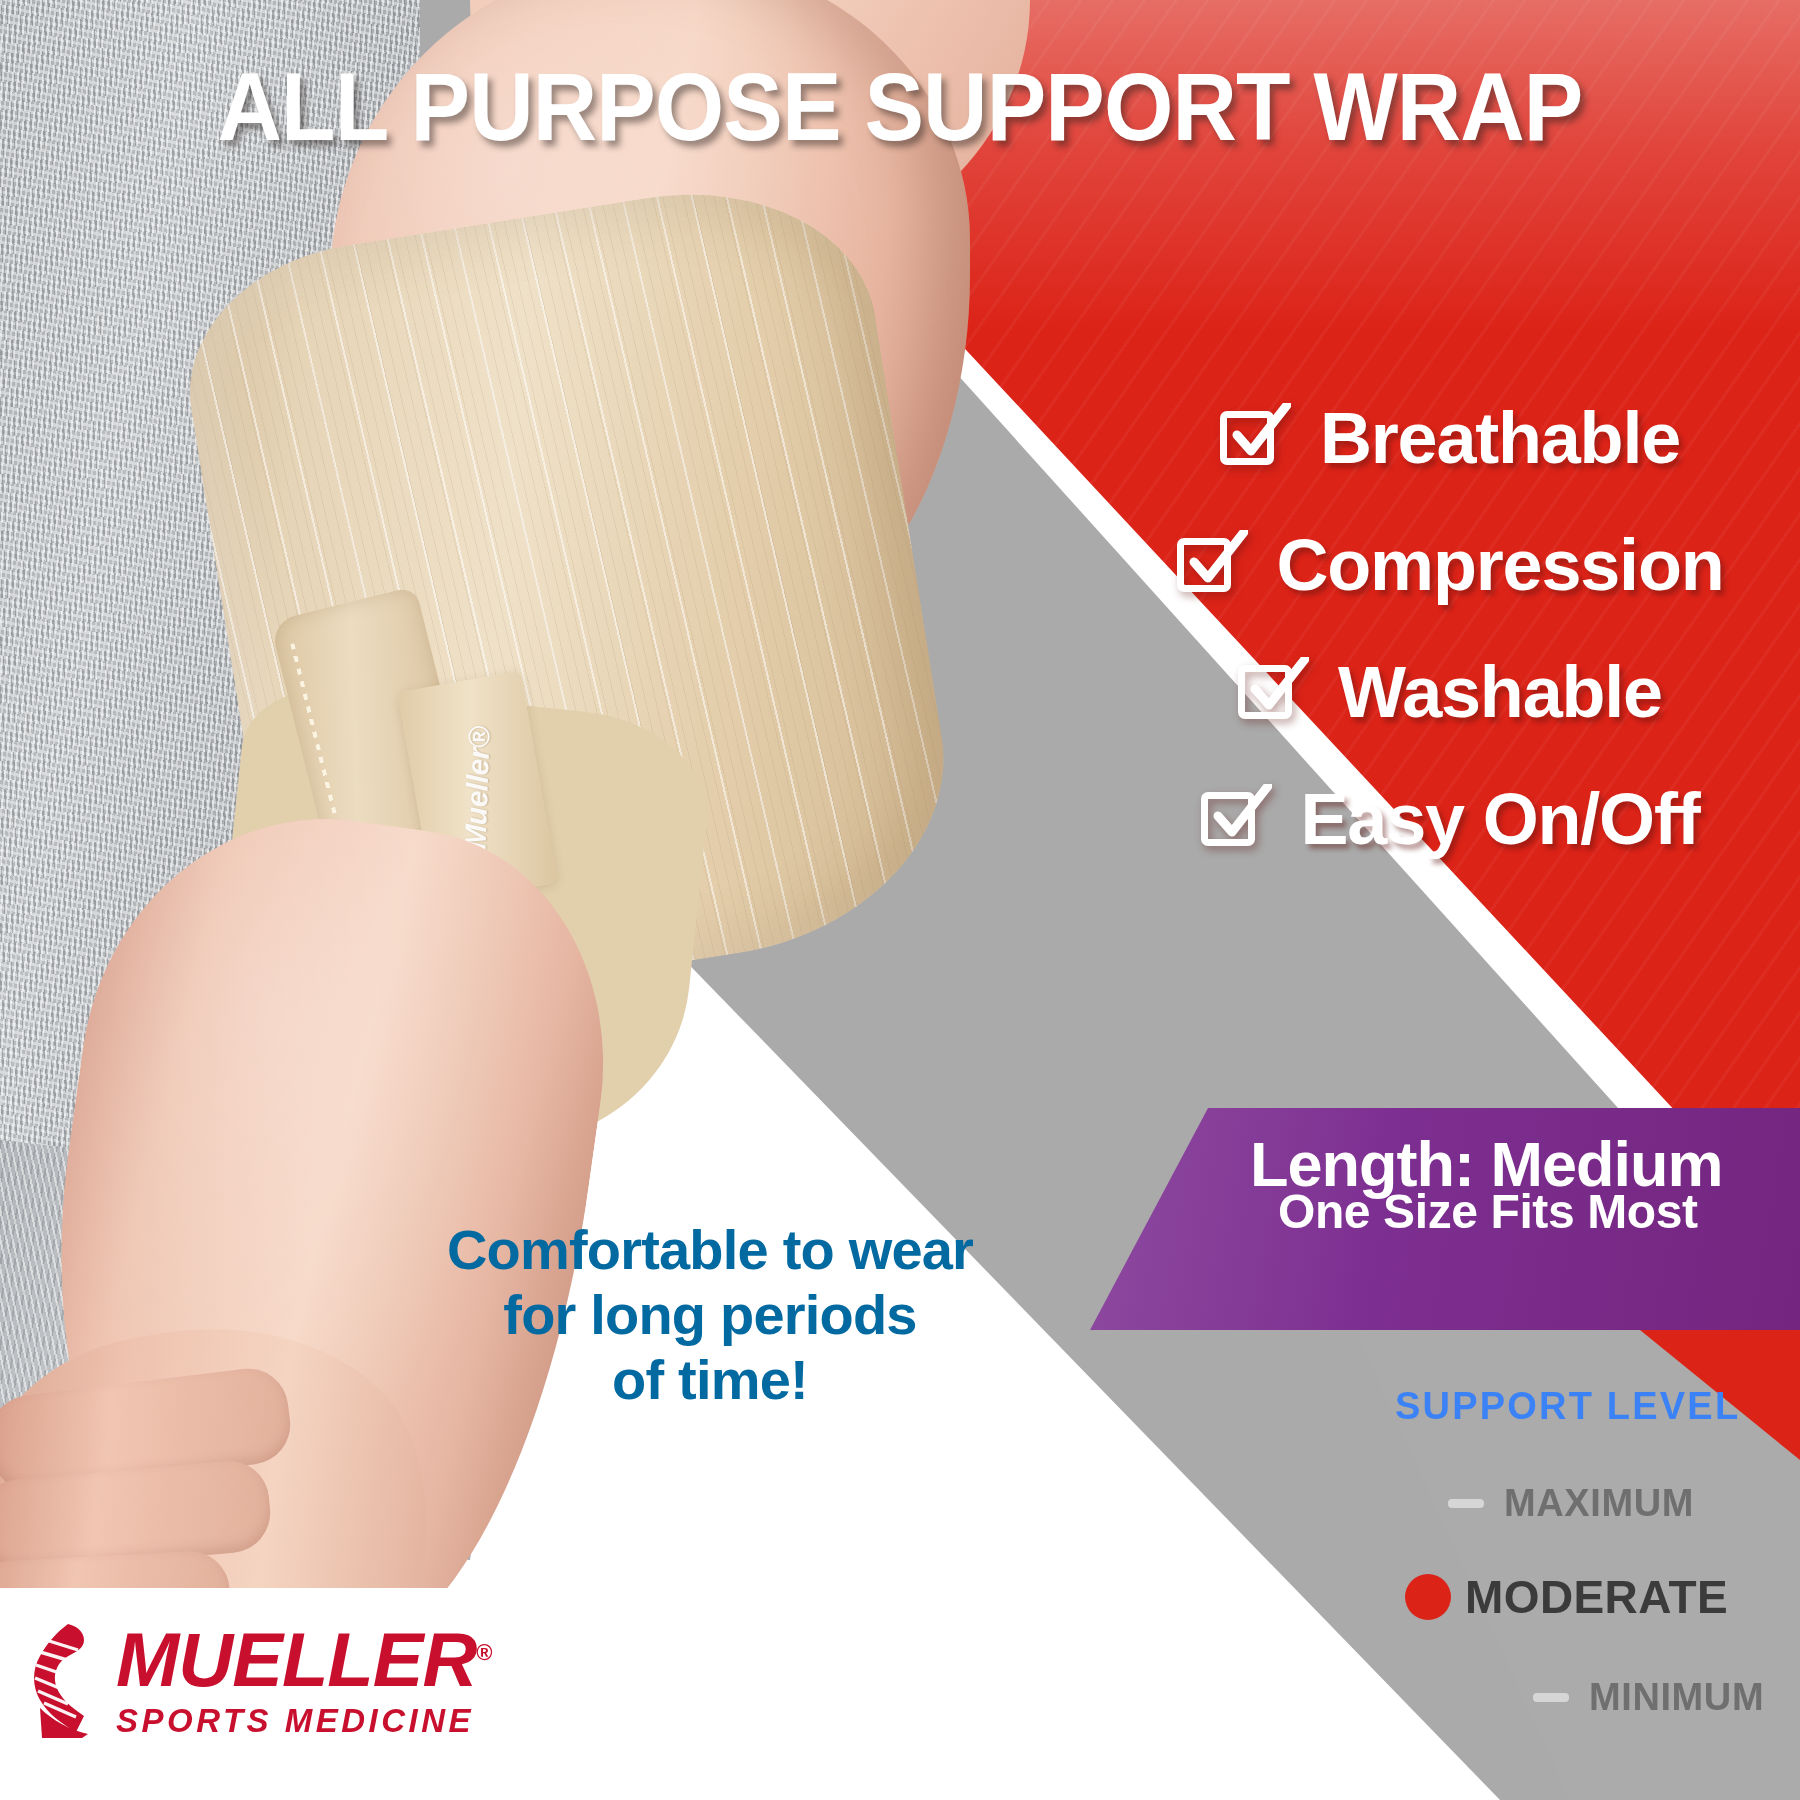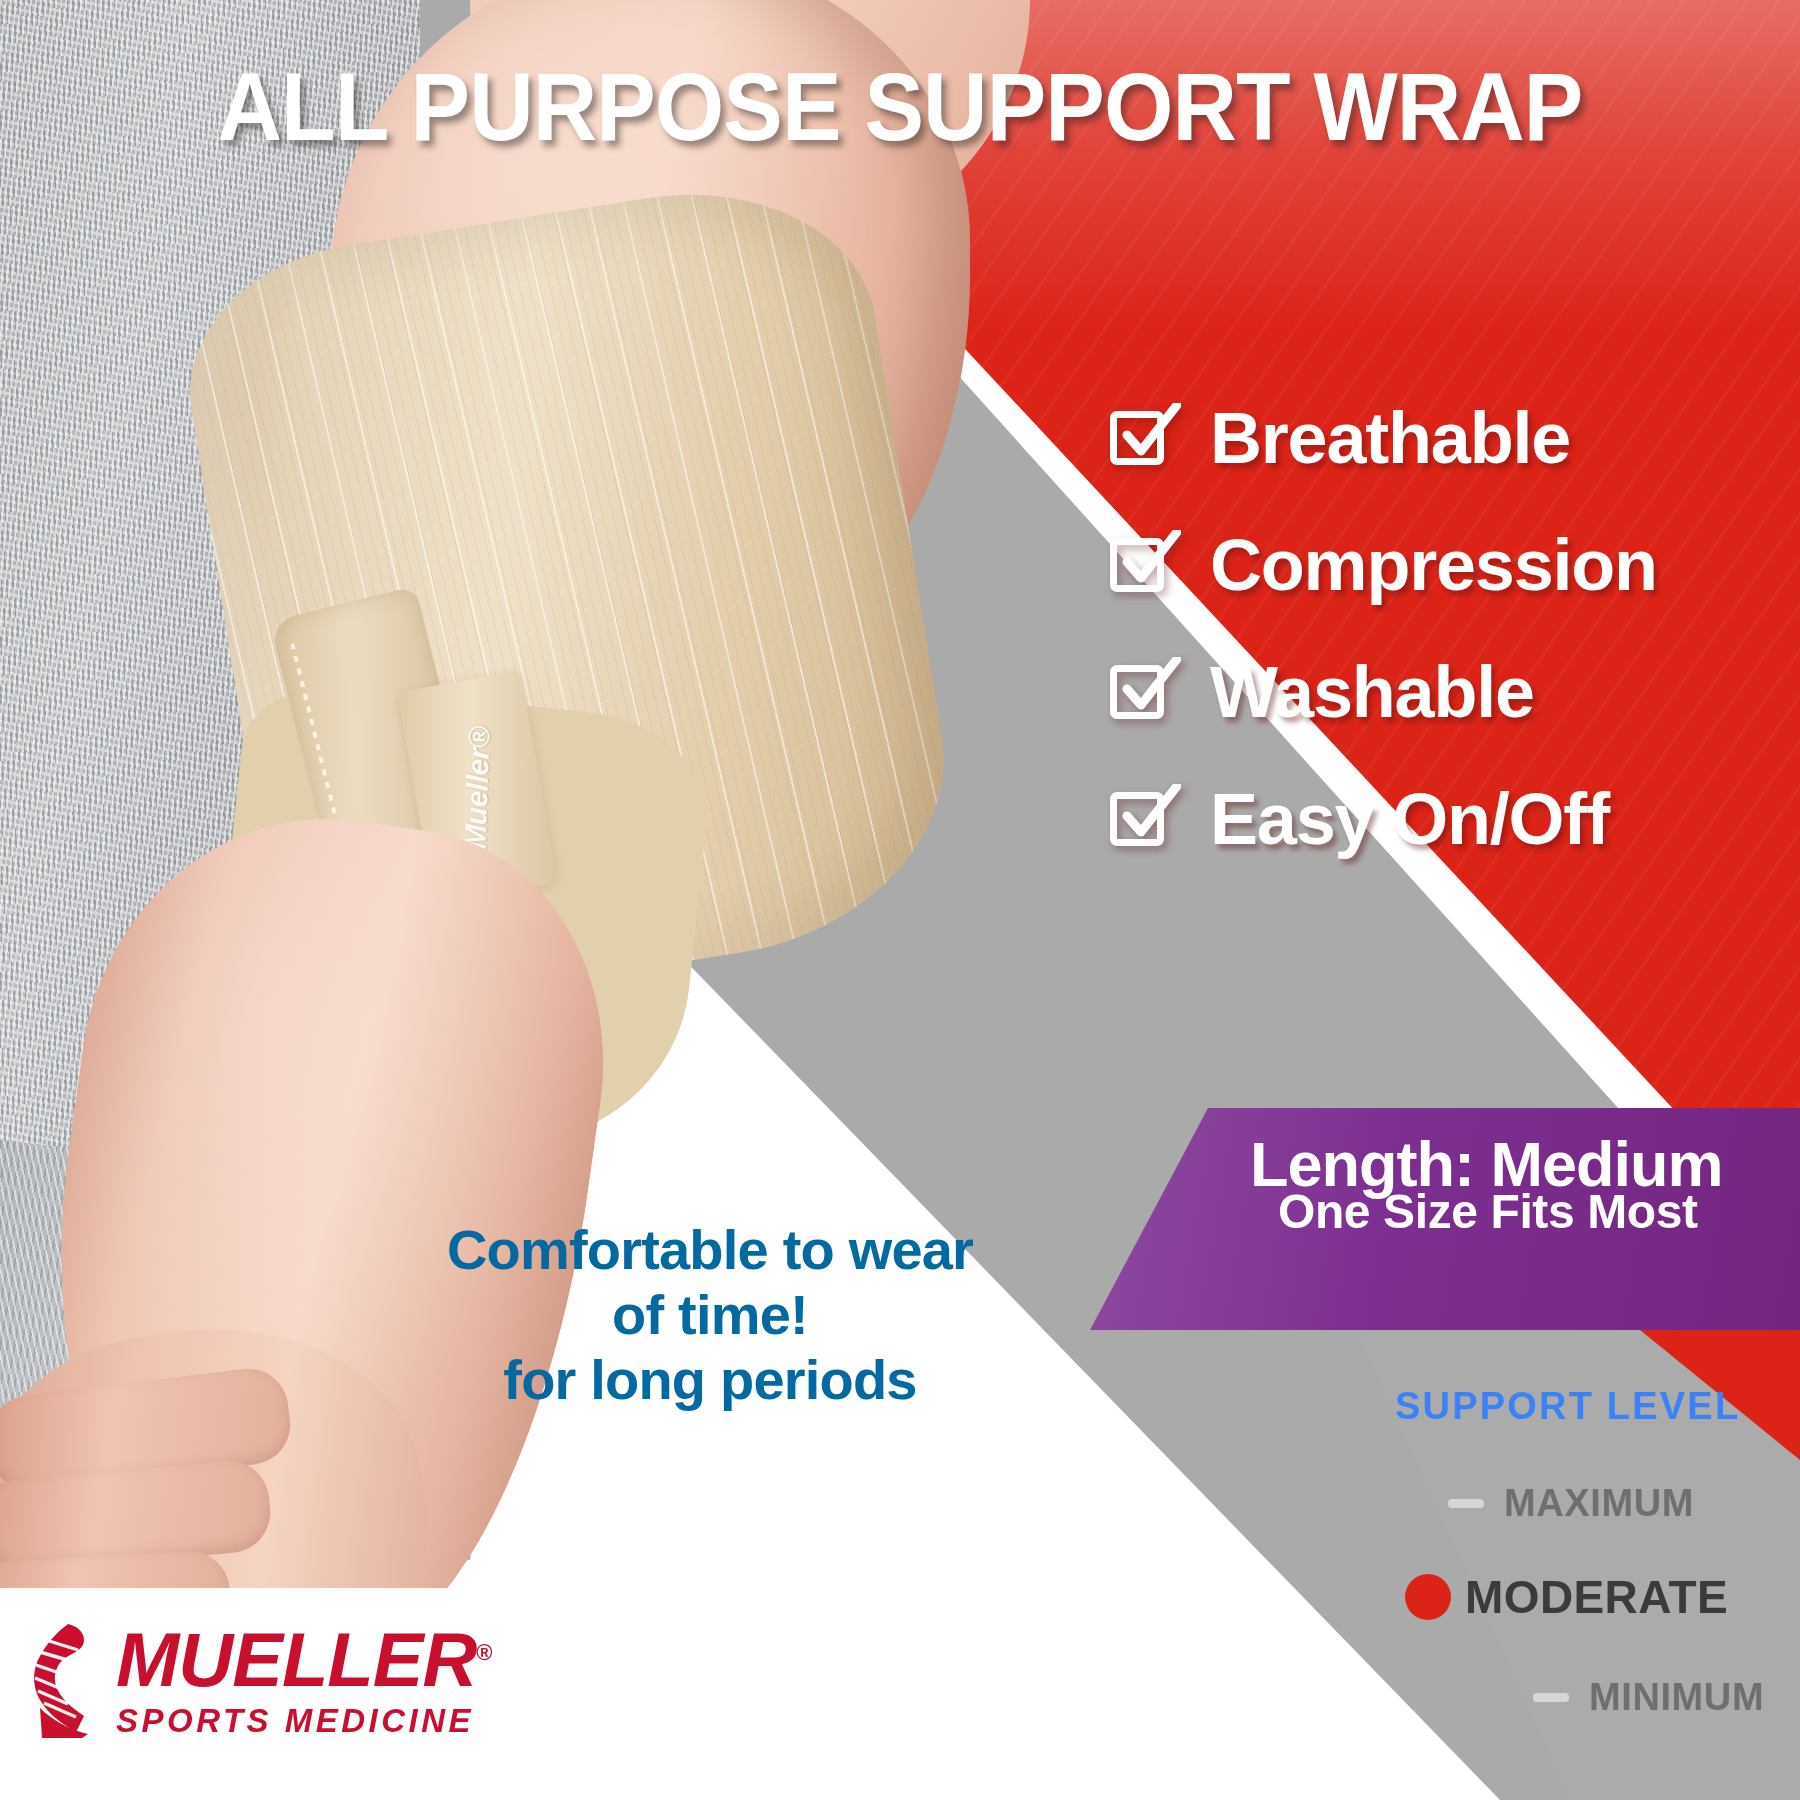--- a/index.html
+++ b/index.html
@@ -189,20 +189,21 @@
   }
 
   
   .features{
     position:absolute;left:1110px;top:378px;width:680px;
   }
   .feature{
     display:flex;align-items:center;
     height:120px;
     margin-bottom:7px;
+    justify-content:center;
   }
   .chk{
     position:relative;width:66px;height:66px;flex:0 0 66px;margin-right:34px;
     filter:drop-shadow(3px 4px 4px rgba(90,16,12,.40));
   }
   .chk .box{
     position:absolute;left:0;top:6px;width:54px;height:54px;
     border:7px solid #ffffff;border-radius:7px;box-sizing:border-box;
   }
   .chk .tick{
@@ -361,22 +362,22 @@
           <path d="M8 32 L22 48 L58 2" fill="none" stroke="#ffffff" stroke-width="9" stroke-linecap="round" stroke-linejoin="round"></path>
         </svg>
       </span>
       <span class="feature-label">Easy On/Off</span>
     </div>
 
   </div>
 
   <div class="comfort">
     <div>Comfortable to wear</div>
+    <div>for long periods</div>
     <div>of time!</div>
-    <div>for long periods</div>
   </div>
 
   <div class="band-purple"></div>
   <div class="length-title">Length: Medium</div>
   <div class="length-sub">One Size Fits Most</div>
 
   <div class="panel-support2"></div>
   <div class="wedge-red"></div>
 
   <div class="support-title">SUPPORT LEVEL</div>

